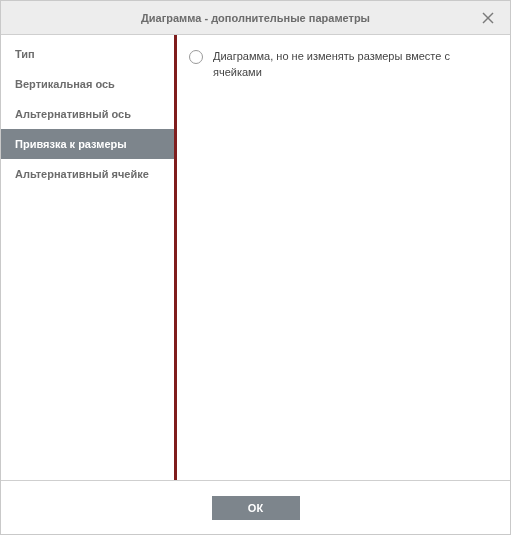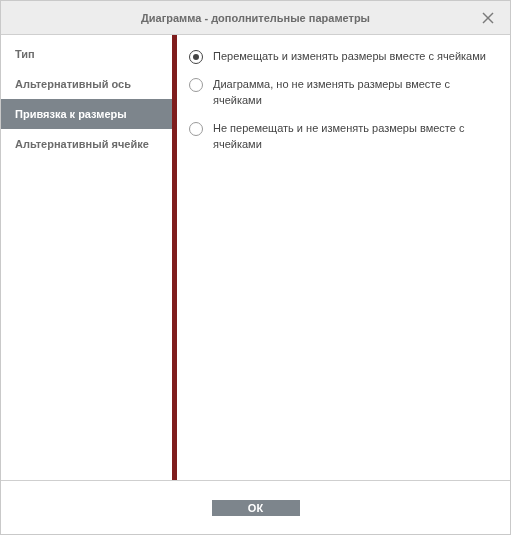--- a/index.html
+++ b/index.html
@@ -46,21 +46,21 @@
     color: #7a7a7a;
   }
   .titlebar .close svg { width: 12px; height: 12px; }
   .body {
     flex: 1;
     display: flex;
     overflow: hidden;
   }
   .sidebar {
     width: 176px;
-    border-right: 5px solid #7f1d1d;
+    border-right: 3px solid #7f1d1d;
     background: #fff;
     padding-top: 4px;
   }
   .sidebar-item {
     height: 30px;
     display: flex;
     align-items: center;
     padding: 0 14px;
     font-size: 11px;
     font-weight: bold;
@@ -114,21 +114,21 @@
     border-top: 1px solid #cfcfcf;
     height: 54px;
     display: flex;
     align-items: center;
     justify-content: center;
     gap: 10px;
     background: #fff;
   }
   .btn {
     min-width: 88px;
-    height: 16px;
+    height: 24px;
     border: 1px solid #c6c6c6;
     background: #fff;
     font-size: 11px;
     font-weight: bold;
     color: #6c6c6c;
     cursor: pointer;
     display: inline-flex;
     align-items: center;
     justify-content: center;
     padding: 0 10px;
@@ -154,48 +154,41 @@
     </span>
   </div>
 
   <div class="body">
 
     <div class="sidebar">
       <div class="sidebar-item">
         <span>Тип</span>
       </div>
       <div class="sidebar-item">
+        <span>Вертикальная ось</span>
+      </div>
+      <div class="sidebar-item">
         <span>Альтернативный ось</span>
       </div>
       <div class="sidebar-item selected">
         <span>Привязка к размеры</span>
       </div>
       <div class="sidebar-item">
         <span>Альтернативный ячейке</span>
       </div>
     </div>
 
     <div class="content">
 
-      <div class="radio-row checked">
-        <span class="radio-outer">
-            <span class="radio-inner"></span>
-          </span>
-        <span class="radio-label">Перемещать и изменять размеры вместе с ячейками</span>
-      </div>
 
       <div class="radio-row">
         <span class="radio-outer"></span>
         <span class="radio-label">Диаграмма, но не изменять размеры вместе с ячейками</span>
       </div>
 
-      <div class="radio-row">
-        <span class="radio-outer"></span>
-        <span class="radio-label">Не перемещать и не изменять размеры вместе с ячейками</span>
-      </div>
 
     </div>
 
   </div>
 
   <div class="footer">
     <button class="btn primary">ОК</button>
   </div>
 
 </div>

